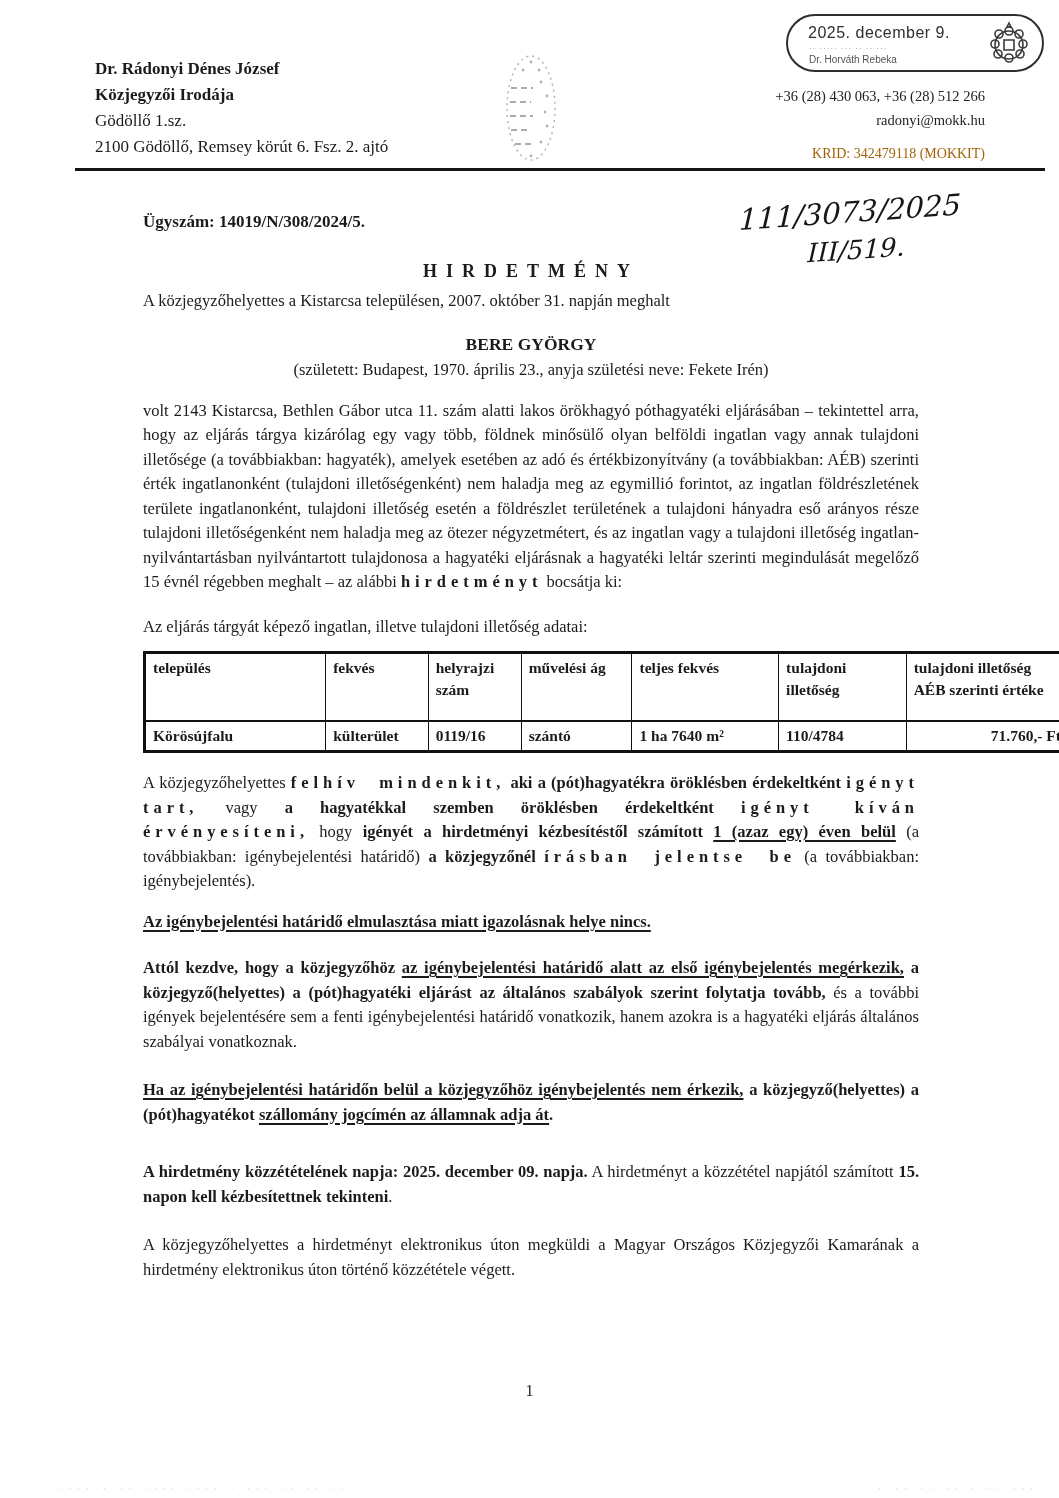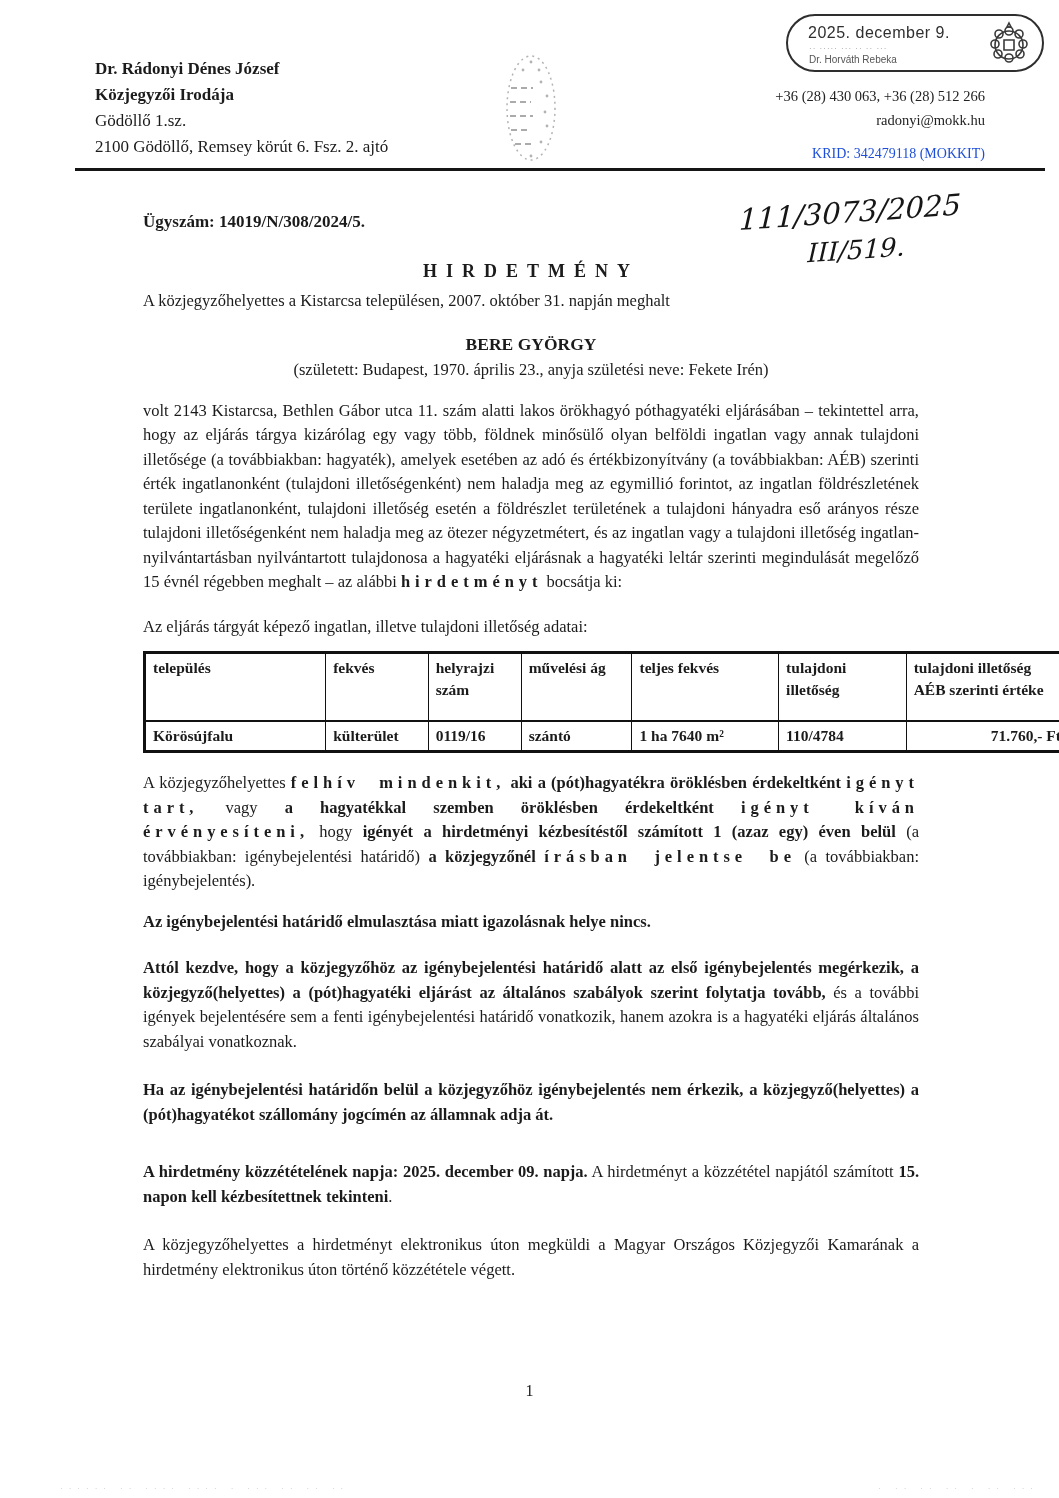--- a/index.html
+++ b/index.html
@@ -15,40 +15,40 @@
   .stamp{
     position:absolute;left:786px;top:14px;width:258px;height:58px;
     border:2px solid #2e2e2e;border-radius:30px;box-sizing:border-box;
     font-family:"Liberation Sans", sans-serif;
   }
   .stamp-date{position:absolute;left:20px;top:8px;font-size:16px;color:#2f2f2f;letter-spacing:.5px;}
   .stamp-sub{position:absolute;left:21px;top:28px;font-size:8px;color:#a9a9a9;letter-spacing:1px;}
   .stamp-name{position:absolute;left:21px;top:38px;font-size:10px;color:#555;}
   .stamp-crest{position:absolute;right:8px;top:4px;}
   .contacts{position:absolute;right:74px;top:84px;text-align:right;font-size:14.5px;line-height:24px;color:#222;}
-  .krid{position:absolute;right:74px;top:146px;font-size:14px;color:#1d4ed8;}
+  .krid{position:absolute;right:74px;top:146px;font-size:14px;color:#a16207;}
   .head-rule{position:absolute;left:75px;right:14px;top:168px;height:3px;background:#151515;}
   
   .handwriting{
     position:absolute;left:738px;top:192px;width:260px;
     font-family:"DejaVu Serif", serif;font-style:italic;color:#161616;
     transform:rotate(-4deg) skewX(-6deg);font-size:29px;line-height:38px;
   }
   .handwriting .hw2{margin-left:70px;font-size:26px;}
   
   .content{position:absolute;left:143px;top:210px;width:776px;font-size:16.5px;line-height:24.5px;}
   .ugyszam{font-weight:bold;font-size:17px;}
   .doc-title{margin-top:24px;text-align:center;font-weight:bold;font-size:18px;letter-spacing:9px;}
   .intro{margin-top:6px;}
   .deceased{margin-top:18px;text-align:center;font-weight:bold;font-size:17.5px;}
   .born{margin-top:2px;text-align:center;}
   p{margin:0;}
   .para{margin-top:16px;text-align:justify;}
   .b{font-weight:bold;}
-  .bu{font-weight:bold;text-decoration-thickness:2px;text-underline-offset:3px;}
+  .bu{font-weight:bold;text-decoration:underline;text-decoration-thickness:2px;text-underline-offset:3px;}
   .sp{font-weight:bold;letter-spacing:.3em;word-spacing:.55em;}
   
   table.land{border-collapse:collapse;width:928px;margin-top:12px;border:3px solid #111;}
   table.land th,table.land td{border:1.5px solid #111;padding:3px 7px;font-size:15.5px;text-align:left;vertical-align:top;}
   table.land th{font-weight:bold;height:60px;border-bottom:2.5px solid #111;line-height:22px;}
   table.land td{font-weight:bold;line-height:22px;}
   table.land td.num-right{text-align:right;}
   
   .page-num{position:absolute;left:0;right:0;top:1382px;text-align:center;font-size:16px;}
   .artifact{position:absolute;height:6px;color:#c4c4c4;font-size:8px;letter-spacing:6px;overflow:hidden;white-space:nowrap;}

